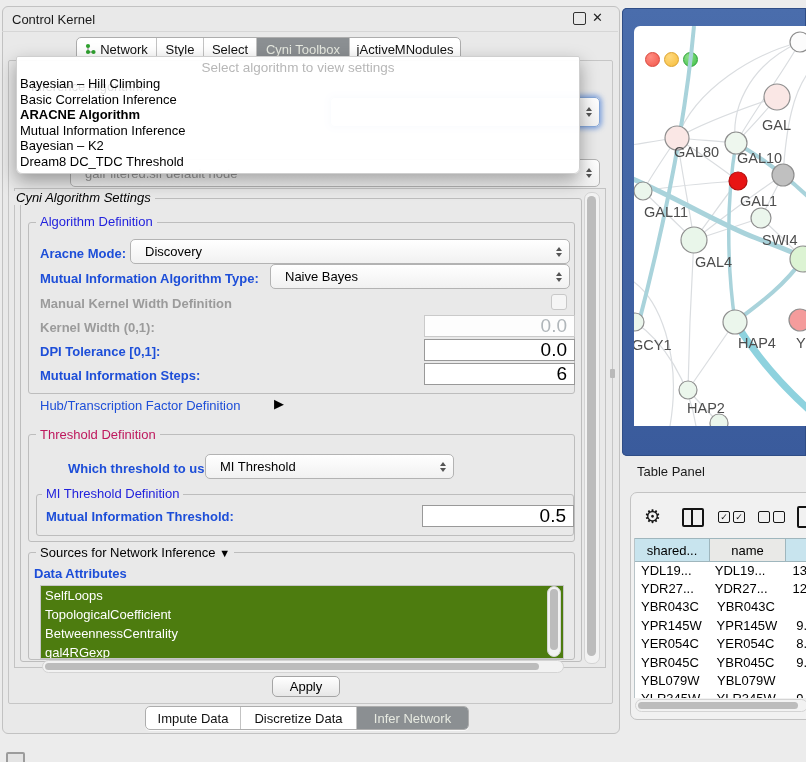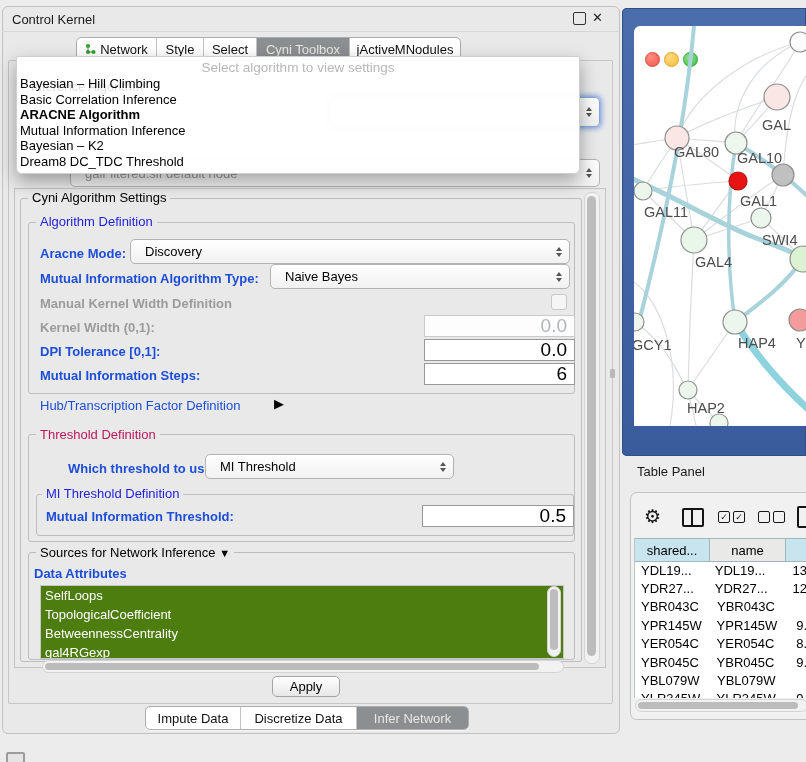--- a/index.html
+++ b/index.html
@@ -147,21 +147,21 @@
         <div class="algo-item b">ARACNE Algorithm</div>
         <div class="algo-item">Mutual Information Inference</div>
         <div class="algo-item">Bayesian – K2</div>
         <div class="algo-item">Dream8 DC_TDC Threshold</div>
       </div>
   </div>
 
   <div class="abs scrollpane"></div>
 
   <div class="abs grp" style="left:20px;top:198px;width:560px;height:462px;"></div>
-  <div class="abs grp-title" style="left:28px;top:191px;">Cyni Algorithm Settings</div>
+  <div class="abs grp-title" style="left:12px;top:191px;font-style:italic;">Cyni Algorithm Settings</div>
 
   <div class="abs grp" style="left:28px;top:222px;width:545px;height:170px;"></div>
   <div class="abs grp-title blue" style="left:36px;top:215px;">Algorithm Definition</div>
 
   <div class="abs lbl" style="left:40px;top:246px;">Aracne Mode:</div>
   <div class="abs combo" style="left:130px;top:239px;width:438px;height:23px;">
     <span class="ctext">Discovery</span>
     <span class="spin">
         <i class="up"></i>
         <i class="dn"></i>

